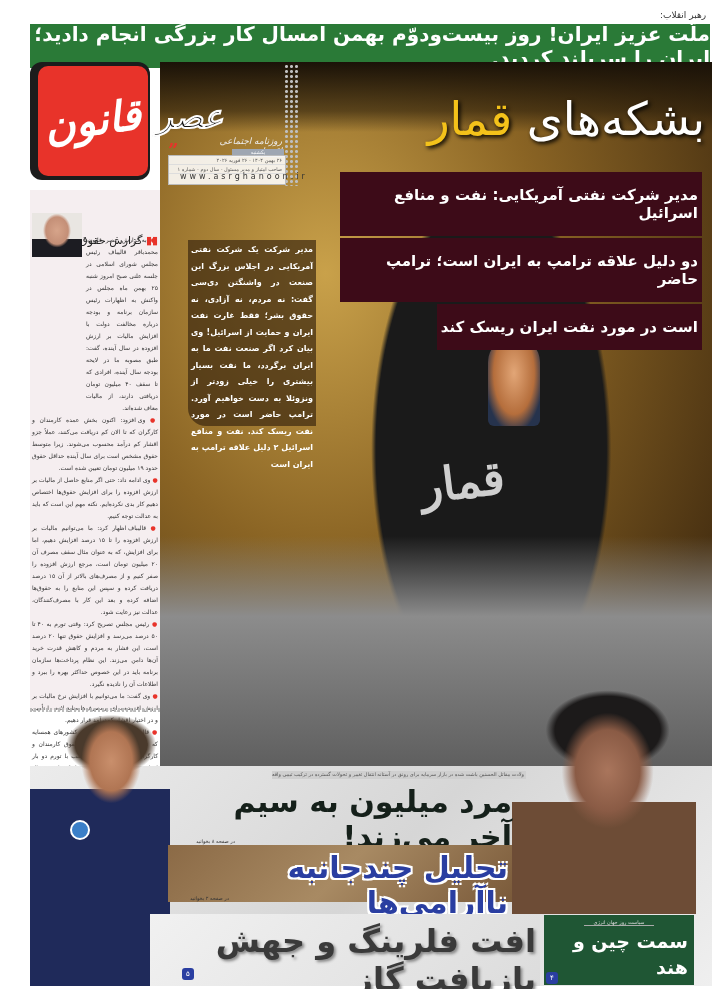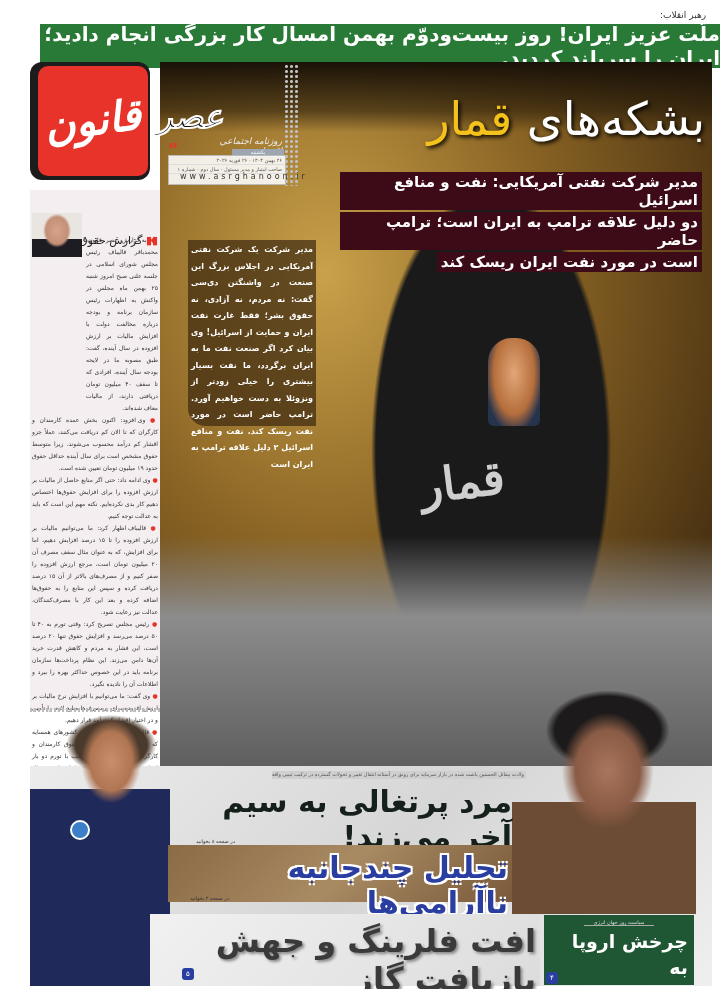--- a/index.html
+++ b/index.html
@@ -6,21 +6,21 @@
     html, body { width: 720px; height: 989px; background: #ffffff; overflow: hidden; }
     body { position: relative; font-family: "DejaVu Sans", sans-serif; direction: rtl; }
 
     .abs { position: absolute; }
 
     
     .kicker { top: 10px; right: 14px; font-size: 9px; color: #333; }
 
     
     .banner { top: 24px; left: 30px; width: 680px; height: 44px; background: #2a7a37;
-      display: flex; align-items: center; justify-content: center; margin-left: 10px; }
+      display: flex; align-items: center; justify-content: center; }
     .banner span { color: #fff; font-weight: bold; font-size: 20px; letter-spacing: -0.5px; }
 
     
     .logo-box { top: 62px; left: 30px; width: 120px; height: 118px; background: #1c1c1c; border-radius: 12px; }
     .logo-red { top: 66px; left: 38px; width: 110px; height: 110px; background: #e8332a; border-radius: 10px;
       display: flex; align-items: center; justify-content: center; }
     .logo-red span { color: #fff; font-family: "DejaVu Serif", serif; font-size: 42px; font-weight: bold; font-style: italic;
       transform: rotate(-8deg); line-height: 1; }
     .logo-asr { top: 88px; left: 120px; width: 140px; height: 56px; display: flex; align-items: center; justify-content: center; }
     .logo-asr span { color: #111; font-family: "DejaVu Serif", serif; font-size: 33px; font-weight: bold; font-style: italic;
@@ -47,21 +47,21 @@
     .paper-meta .row { font-size: 5px; color: #555; padding: 1px 3px; border-bottom: 1px solid #ddd; white-space: nowrap; overflow: hidden; }
     .paper-badge { top: 149px; left: 232px; width: 52px; height: 8px; background: #9ea6b2; color: #fff; font-size: 5px; text-align: center; }
     .paper-url { top: 172px; left: 168px; width: 118px; font-size: 8px; color: #333; direction: ltr; letter-spacing: 3px; text-align: left; padding-left: 12px; }
 
     
     .headline { top: 96px; left: 330px; width: 375px; text-align: right; font-weight: normal; font-size: 46px; line-height: 1;
       color: #fff; text-shadow: 2px 2px 4px #000; }
     .headline .yellow { color: #f4c21a; }
     .subhead { top: 172px; left: 340px; width: 362px; }
     .subhead .line { display: block; background: #3d0b18; color: #fff; font-weight: bold; font-size: 15px;
-      padding: 1px 4px; margin-bottom: 2px; text-align: right; width: fit-content; margin-right: 0; margin-left: auto; }
+      padding: 14px 4px; margin-bottom: 2px; text-align: right; width: fit-content; margin-right: 0; margin-left: auto; }
 
     
     .hero-text { top: 240px; left: 188px; width: 128px; height: 186px; background: rgba(60,40,15,0.7);
       border-radius: 0 0 0 18px; padding: 2px 3px; color: #fff; font-size: 8px; line-height: 16.5px; text-align: justify; font-weight: bold; }
 
     
     .barrel-word { top: 455px; left: 420px; color: #cfcfcf; font-size: 46px; font-weight: bold; transform: rotate(-7deg); font-family: "DejaVu Serif", serif; }
     .barrel-face { top: 338px; left: 488px; width: 52px; height: 88px; border-radius: 24px 24px 6px 6px;
       background: radial-gradient(ellipse at 50% 40%, #e2a677 0%, #b56e3c 55%, #26334d 80%); }
 
@@ -167,29 +167,28 @@
   <p><span class="bullet">● </span><span>وی بالا گفت: لزوم بررسی این پیشنهاد در کمیسیون تلفیق گفت: این موضوع می‌تواند به عنوان یک اقدام جدی در مجلس دنبال شود. به عنوان مثال، فردی که در شمال تهران مراسمی با هزینه ۴ میلیون تومان برگزار می‌کند، به اندازه فردی با درآمد ۵۰ یا ۶۰ میلیون تومان مالیات نمی‌پردازد. در حالی که این با عدالت سازگار نیست. دولت با این موضوع موافق است و مجلس هم در کمیسیون تلفیق باید به آن توجه کند.</span></p>
 </div>
 <div class="abs left-divider"></div>
 
 <div class="abs lower-bg"></div>
 <div class="abs caption">ولادت مقاتل الحسنین باشت شده در بازار سرمایه برای رونق در آستانه انتقال تغییر و تحولات گسترده در ترکیب تیمی واقعه</div>
 <div class="abs coach"></div>
 <div class="abs coach-badge"></div>
 <div class="abs man"></div>
 
-<div class="abs headline2">مرد پرتغالی به سیم آخر می‌زند!</div>
+<div class="abs headline2">مرد میلیون به سیم آخر می‌زند!</div>
 <div class="abs tiny-ref1">در صفحه ۸ بخوانید</div>
 
 <div class="abs brown-band"></div>
 <div class="abs headline3">تحلیل چندجانبه ناآرامی‌ها</div>
 <div class="abs tiny-ref2">در صفحه ۲ بخوانید</div>
 
 <div class="abs bottom-strip"></div>
 <div class="abs headline4">افت فلرینگ و جهش بازیافت گاز</div>
 <div class="abs page-num" style="top:968px; left:182px;">۵</div>
 
 <div class="abs green-box">
   <div class="kick">سیاست روز جهان انرژی</div>
-  <div class="t">چرخش اروپا به</div>
   <div class="t">سمت چین و هند</div>
 </div>
 <div class="abs page-num" style="top:972px; left:546px;">۴</div>
 
 </body></html>

